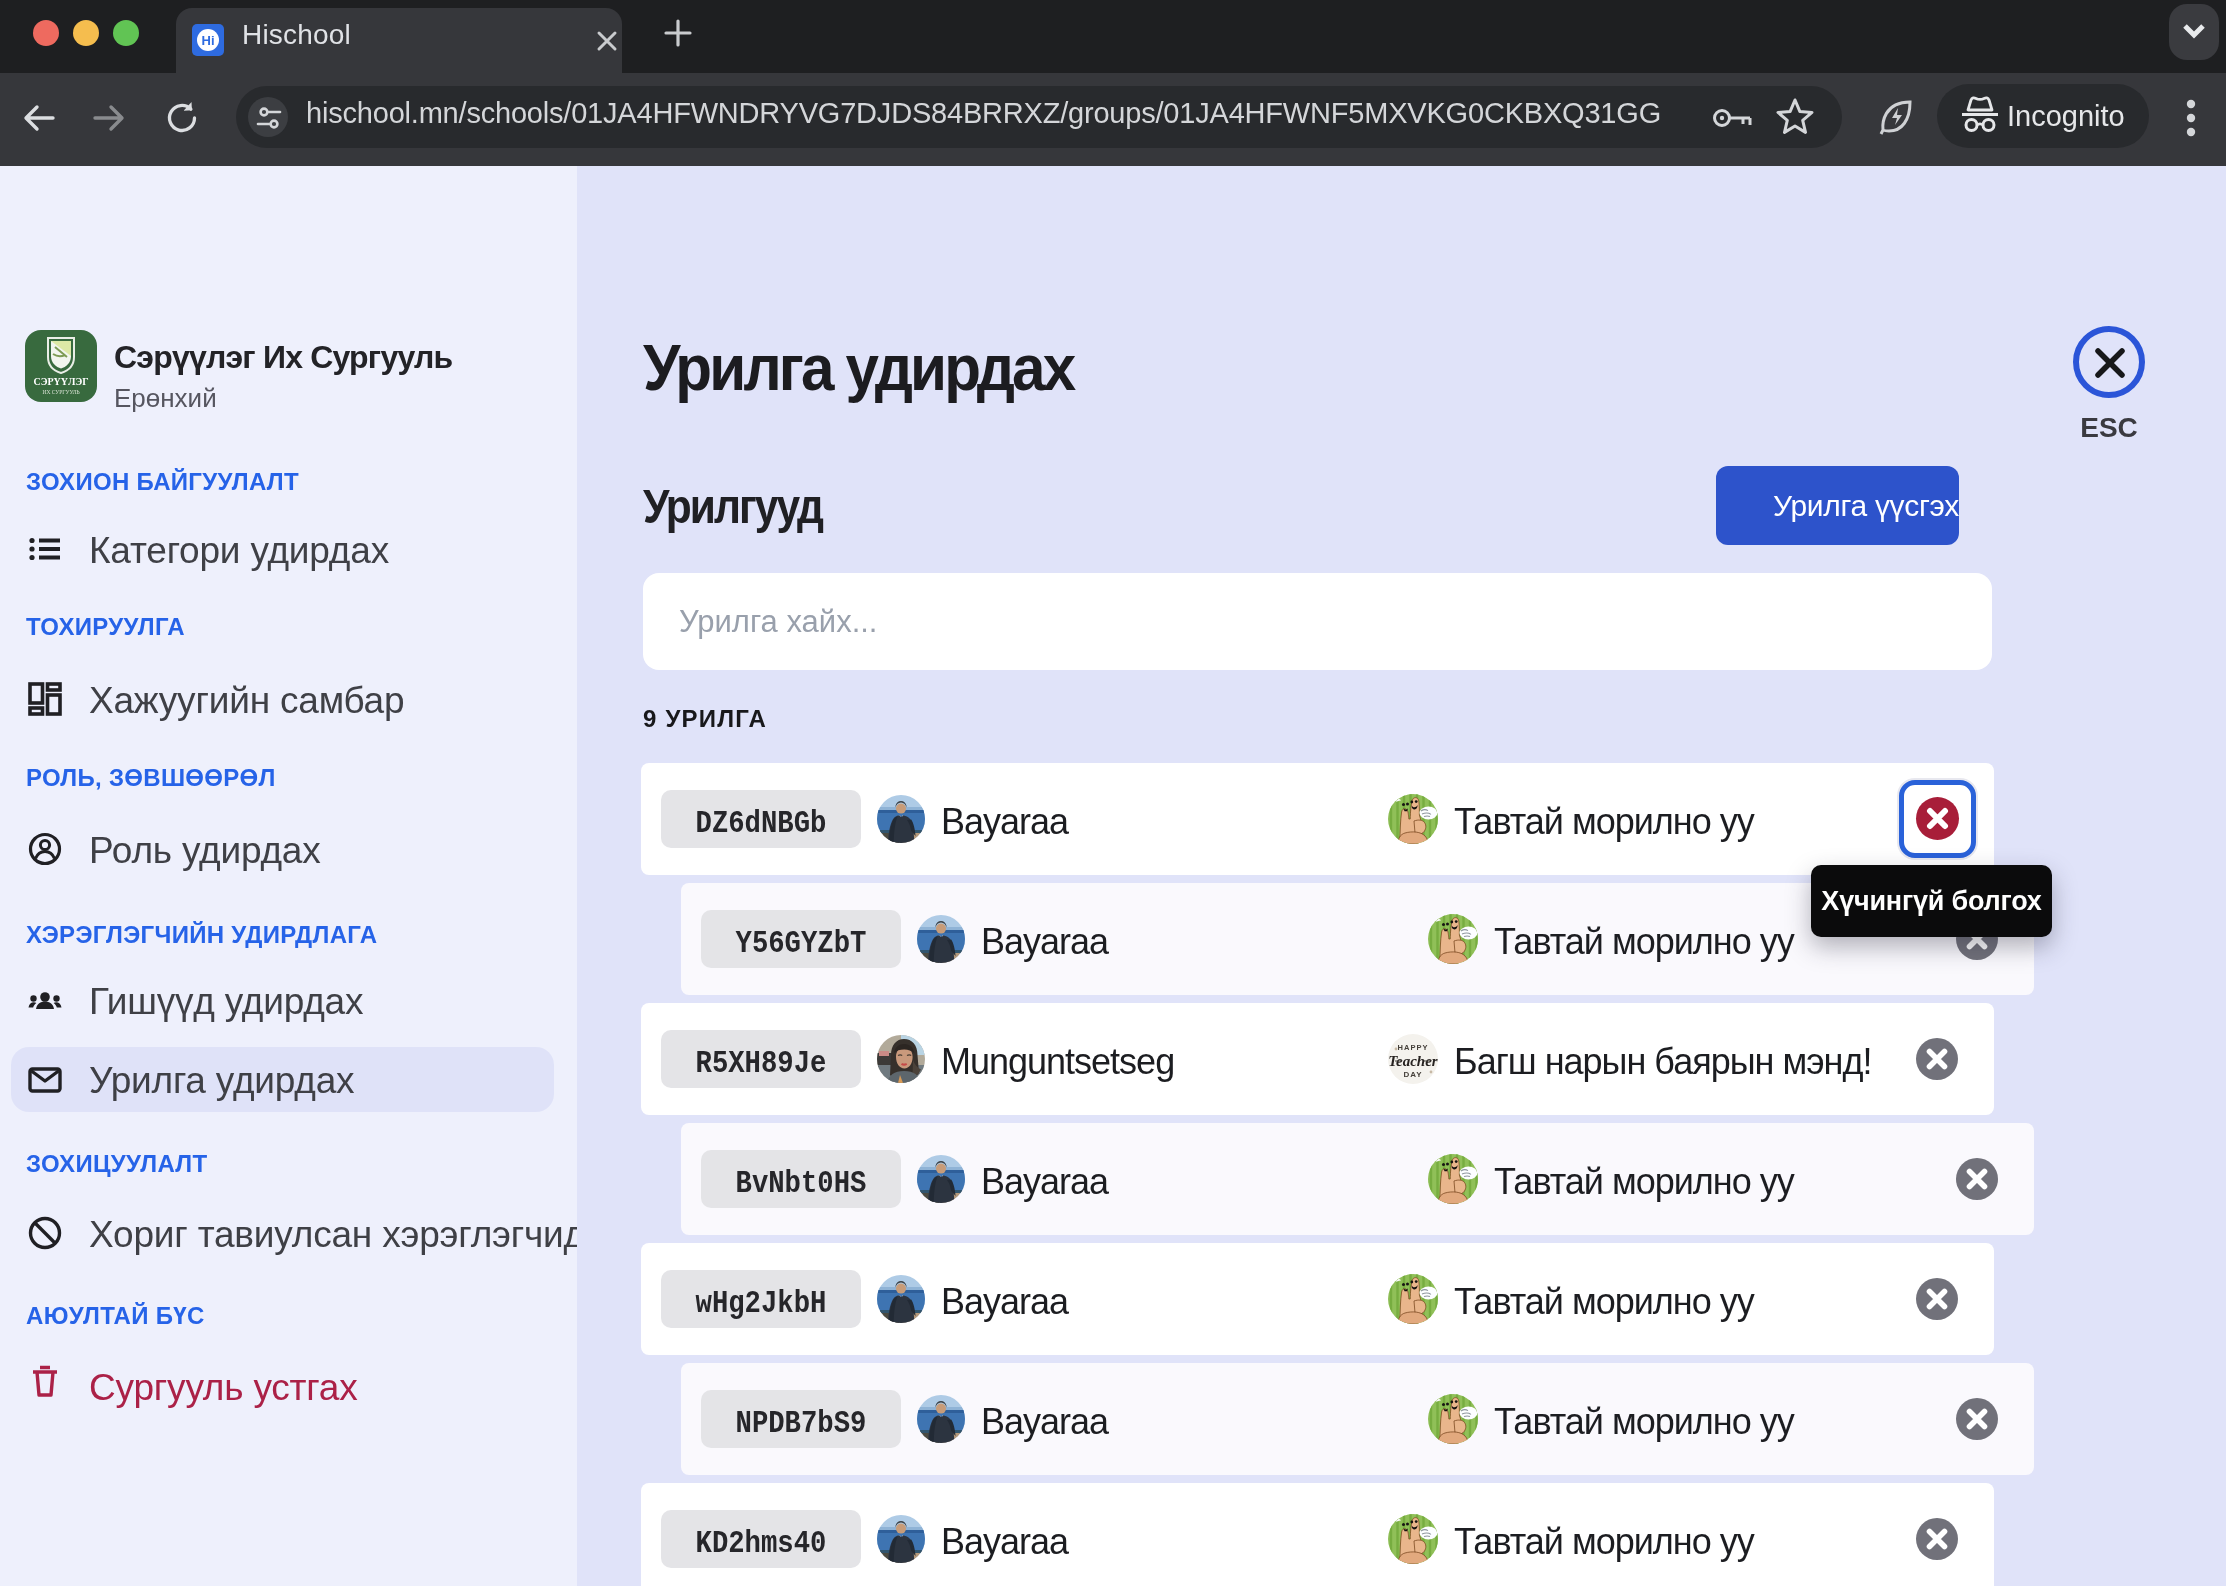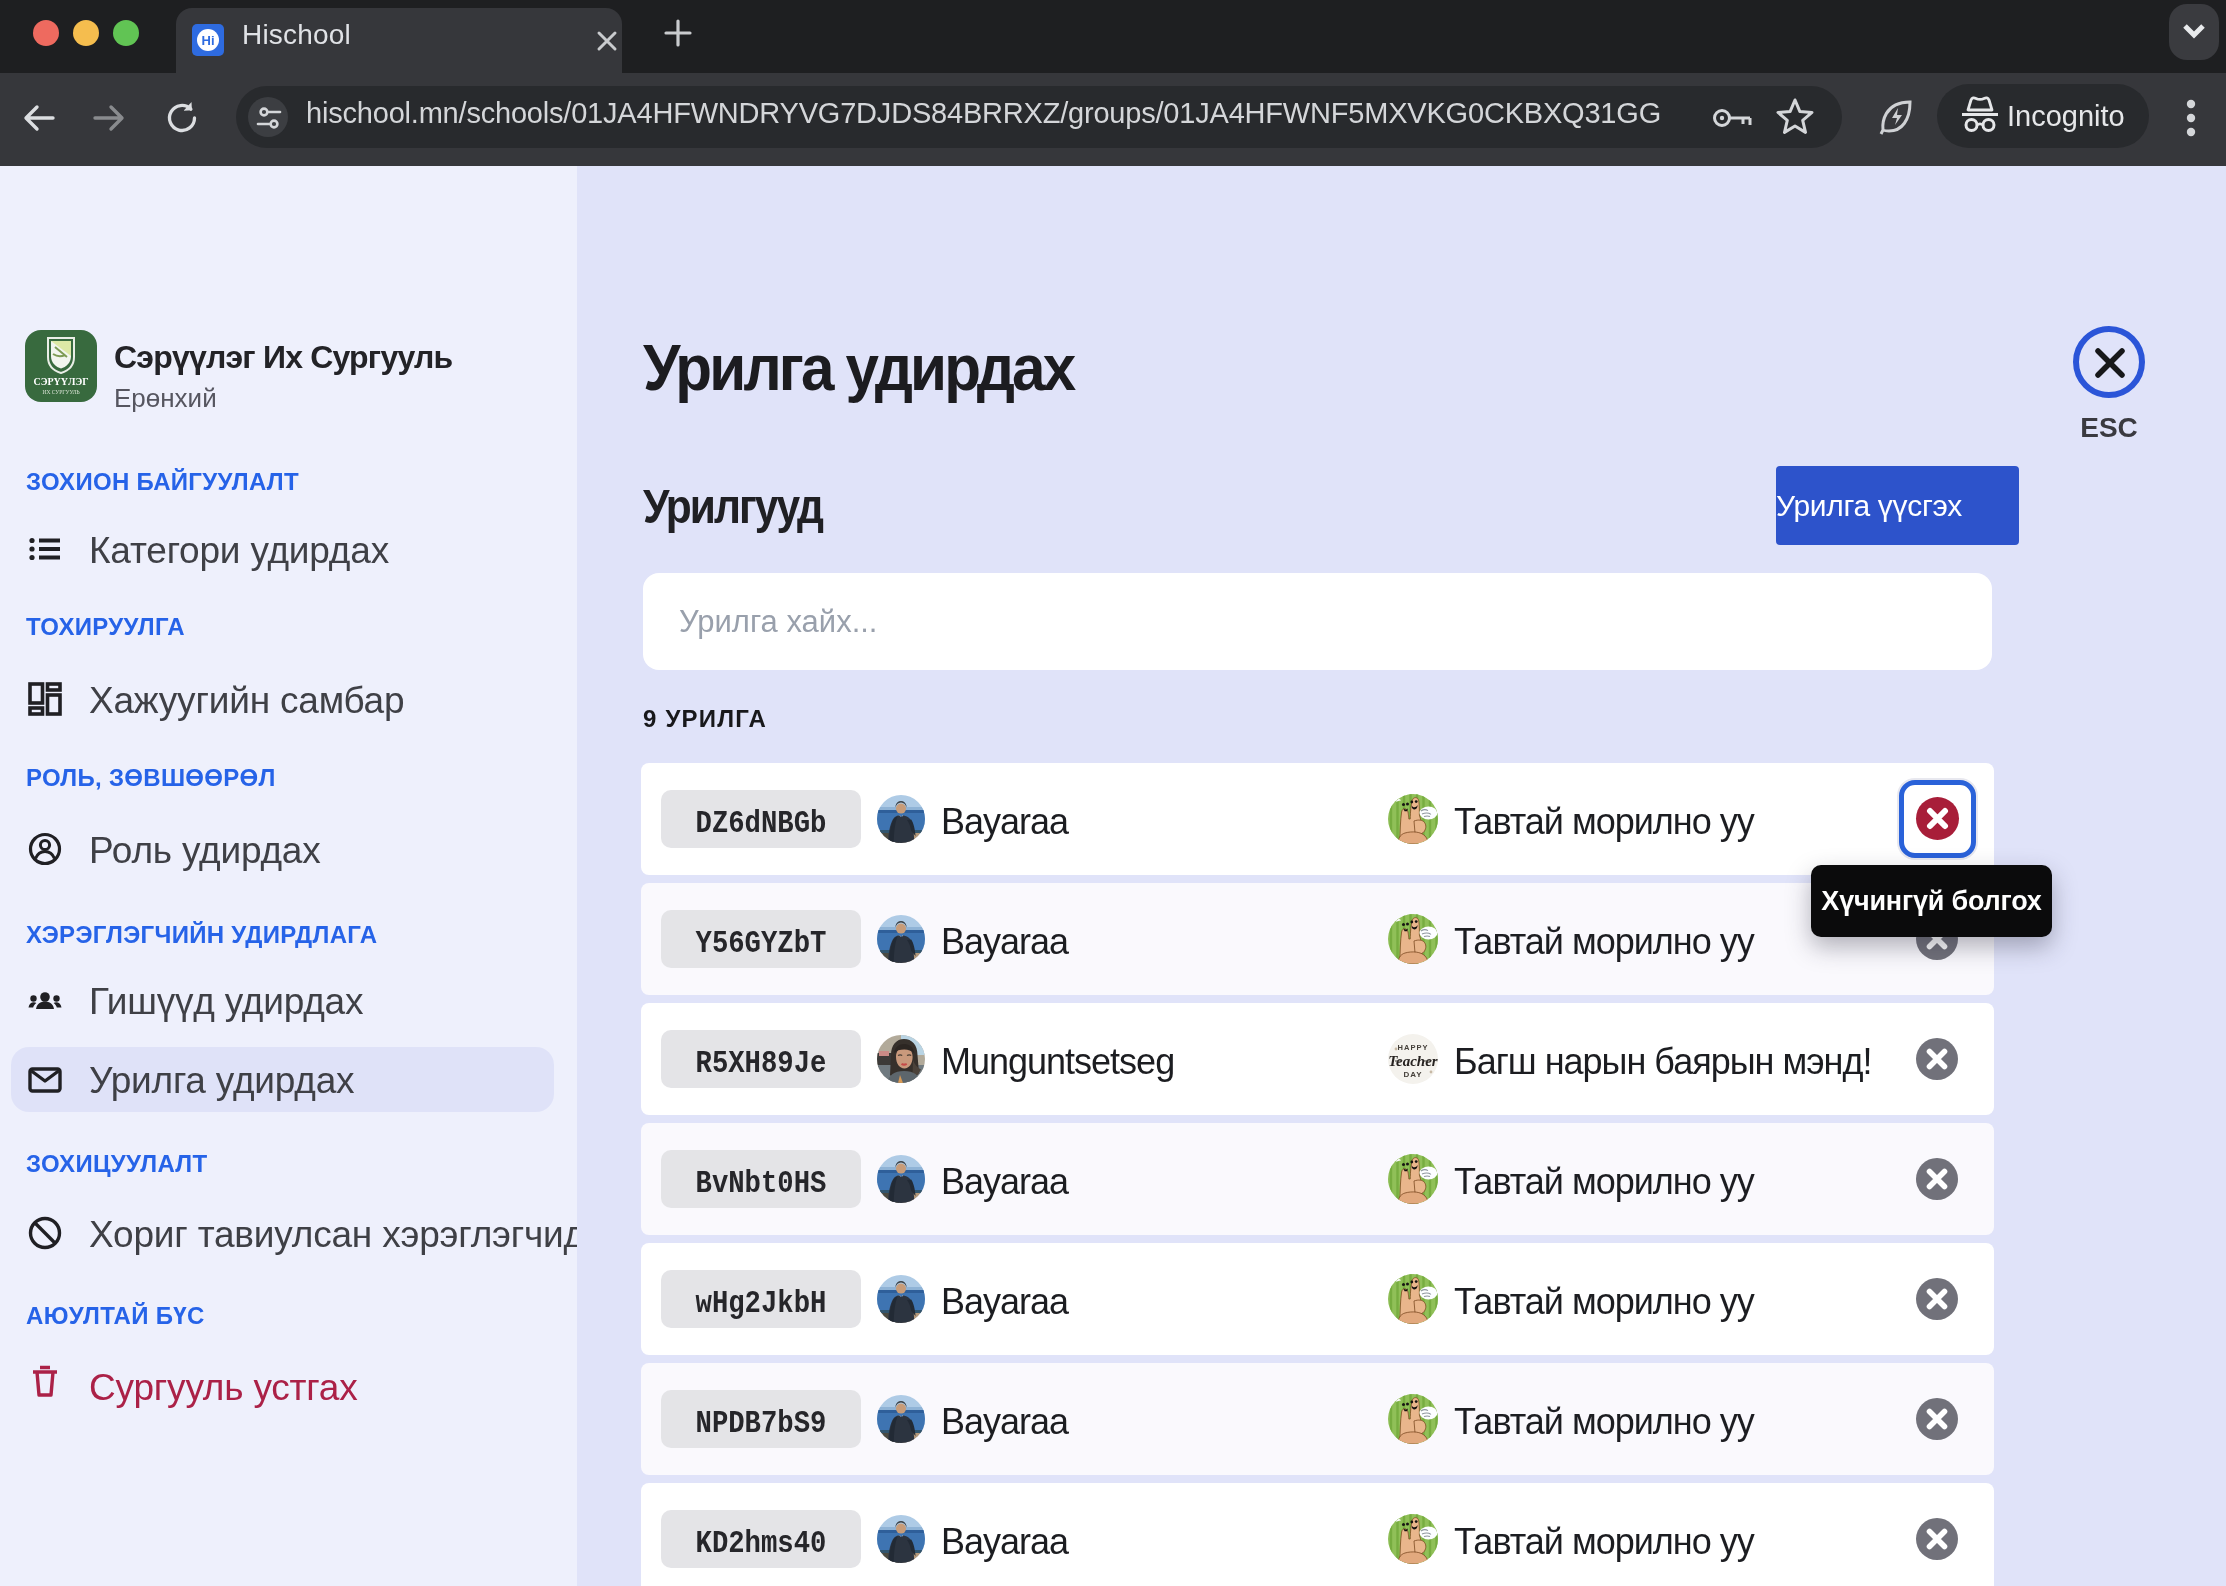--- a/index.html
+++ b/index.html
@@ -32,27 +32,27 @@
   .sitem { position:absolute; left:89px; font-size:37px; color:#3f4046; letter-spacing:-0.2px; white-space:nowrap; }
   .sicon { position:absolute; left:28px; width:34px; height:34px; }
   #selpill { position:absolute; left:11px; top:881px; width:543px; height:65px; border-radius:18px; background:#dfe2f8; }
   .danger { color:#ab2147 !important; }
 
   
   #mtitle { position:absolute; left:643px; top:331px; font-size:64px; font-weight:bold; color:#1c1c20; letter-spacing:-3px; transform:scaleX(0.94); transform-origin:left top; }
   #esc { position:absolute; left:2073px; top:326px; width:72px; height:72px; border-radius:50%; border:6px solid #2b55d8; }
   #esclabel { position:absolute; left:2069px; top:412px; width:80px; text-align:center; font-size:28px; font-weight:bold; color:#3a3a40; }
   #h2invites { position:absolute; left:643px; top:479px; font-size:48px; font-weight:bold; color:#202024; letter-spacing:-2.2px; transform:scaleX(0.885); transform-origin:left top; }
-  #createbtn { position:absolute; left:1776px; top:466px; width:243px; height:79px; border-radius:4px; background:#2d53cb; color:#fff; font-size:30px; text-align:left; line-height:79px; letter-spacing:-0.3px; }
+  #createbtn { position:absolute; left:1716px; top:466px; width:243px; height:79px; border-radius:12px; background:#2d53cb; color:#fff; font-size:30px; text-align:right; line-height:79px; letter-spacing:-0.3px; }
   #search { position:absolute; left:643px; top:573px; width:1349px; height:97px; border-radius:16px; background:#fff; }
   #search .ph { position:absolute; left:36px; top:0; height:97px; line-height:97px; font-size:31px; color:#99a0ac; }
   #count { position:absolute; left:643px; top:705px; font-size:24px; font-weight:bold; color:#18181b; letter-spacing:1.2px; }
 
   .row { position:absolute; left:641px; width:1353px; height:112px; border-radius:8px; background:#fff; }
-  .row.alt { background:#faf9fd; }
+  .row.alt { background:#faf9fd;margin-left:40px; }
   .chip { position:absolute; left:20px; top:27px; width:200px; height:58px; border-radius:10px; background:#e4e4e7; }
   .chip span { position:absolute; left:0; top:0; width:200px; height:58px; line-height:67px; text-align:center; font-family:"Liberation Mono", monospace; font-weight:bold; font-size:31px; color:#26262a; transform:scaleX(0.88); transform-origin:50% 50%; display:block; }
   .avatar { position:absolute; left:236px; top:32px; width:48px; height:48px; border-radius:50%; overflow:hidden; }
   .uname { position:absolute; left:300px; top:0; height:112px; line-height:117px; font-size:36px; color:#1c1d21; letter-spacing:-1px; white-space:nowrap; }
   .gavatar { position:absolute; left:747px; top:31px; width:50px; height:50px; border-radius:50%; overflow:hidden; }
   .gname { position:absolute; left:813px; top:0; height:112px; line-height:117px; font-size:36px; color:#1c1d21; letter-spacing:-1px; white-space:nowrap; }
   .xbtn { position:absolute; left:1275px; top:35px; width:42px; height:42px; border-radius:50%; background:#71717a; }
   .xbtn svg { position:absolute; left:0; top:0; }
 
   #focusbox { position:absolute; left:1899px; top:780px; width:77px; height:78px; border-radius:16px; background:#fff; border:5px solid #2a62d9; box-shadow:0 0 0 2px #e8e8ef; }

